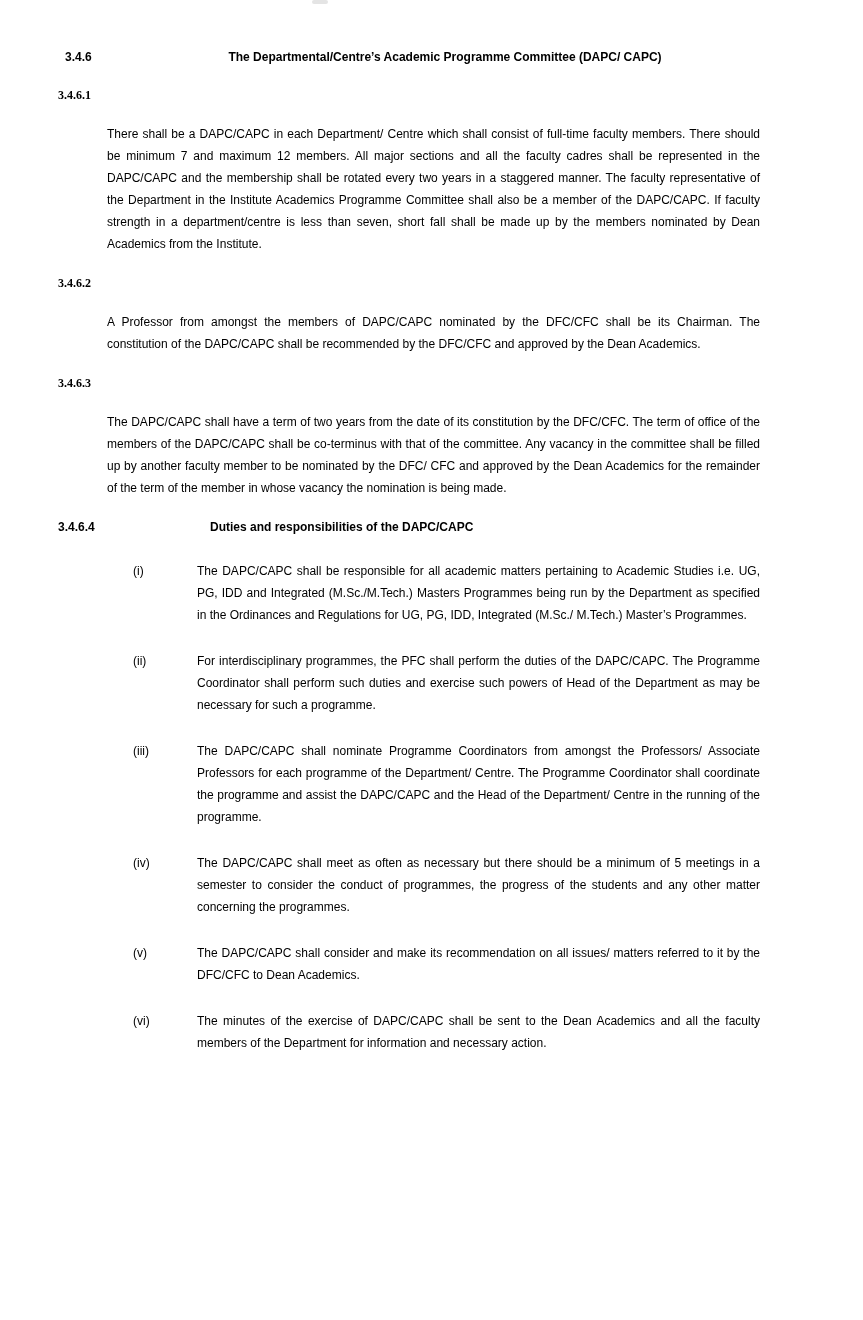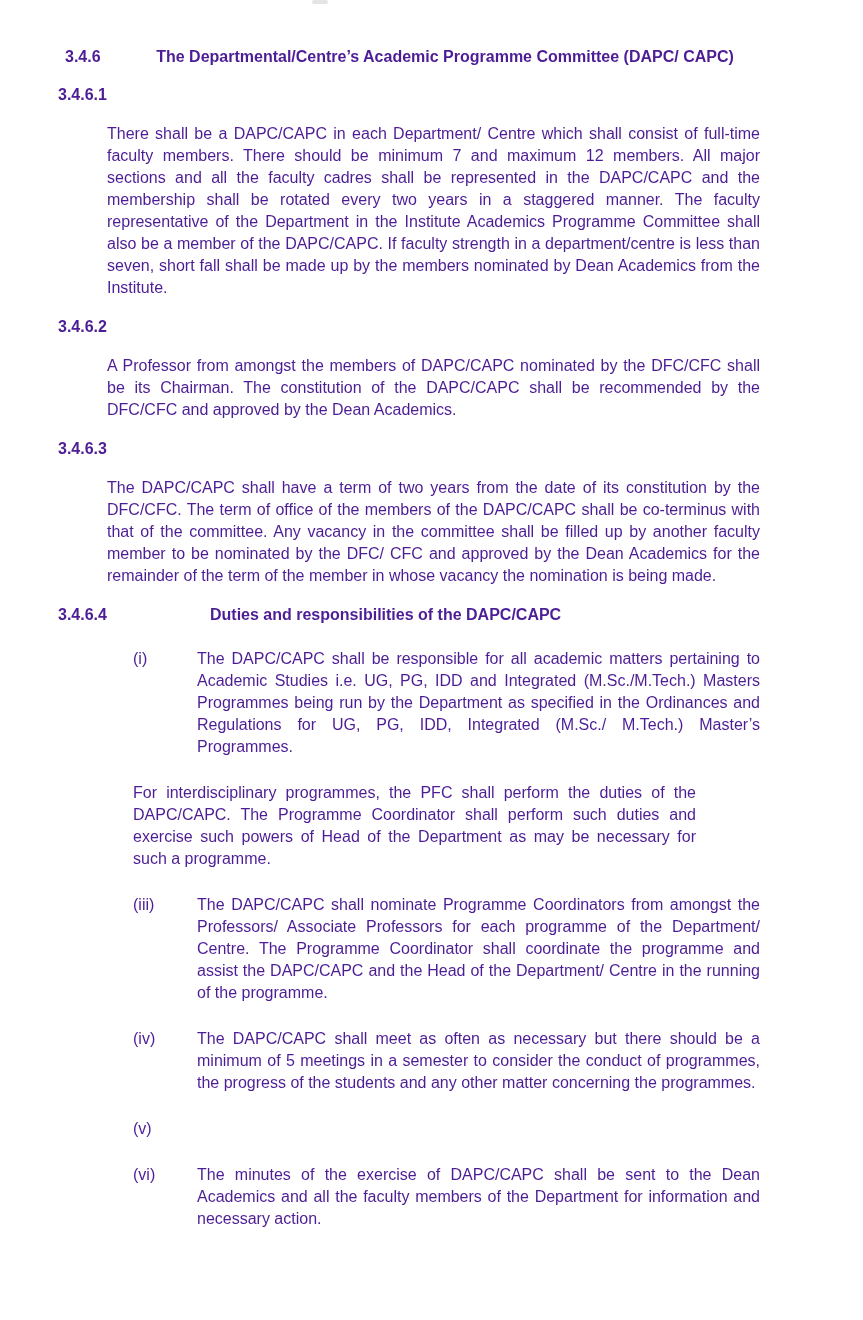--- a/index.html
+++ b/index.html
@@ -7,22 +7,22 @@
     padding: 0;
     background: #ffffff;
   }
   .page {
     position: relative;
     width: 863px;
     height: 1320px;
     background: #ffffff;
     overflow: hidden;
     font-family: "Liberation Sans", "DejaVu Sans", sans-serif;
-    color: #4c1d95;
-    font-size: 16px;
+    color: #000000;
+    font-size: 12px;
     line-height: 22px;
   }
   .scan-artifact {
     position: absolute;
     top: 0;
     left: 312px;
     width: 16px;
     height: 4px;
     background: #e4e4e4;
     border-radius: 2px;
@@ -45,20 +45,21 @@
     text-align: center;
   }
   .para {
     display: flex;
     margin-bottom: 17px;
   }
   .para .p-num {
     width: 49px;
     flex: none;
     font-weight: bold;
+    font-family: Liberation Serif, serif;
   }
   .para .p-text {
     width: 653px;
     text-align: justify;
     margin-top: 39px;
   }
   .subheading {
     display: flex;
     font-weight: bold;
     margin-bottom: 22px;
@@ -117,35 +118,37 @@
       <span class="p-num">3.4.6.4</span>
       <span class="s-title">Duties and responsibilities of the DAPC/CAPC</span>
     </div>
 
     <div class="item">
       <span class="i-marker">(i)</span>
       <div class="i-text">The DAPC/CAPC shall be responsible for all academic matters pertaining to Academic Studies i.e. UG, PG, IDD and Integrated (M.Sc./M.Tech.) Masters Programmes being run by the Department as specified in the Ordinances and Regulations for UG, PG, IDD, Integrated  (M.Sc./ M.Tech.) Master’s Programmes.</div>
     </div>
 
     <div class="item">
+      <span class="i-marker">(ii)</span>
       <div class="i-text">For interdisciplinary programmes, the PFC shall perform the duties of the DAPC/CAPC. The Programme Coordinator shall perform such duties and exercise such powers of Head of the Department as may be necessary for such a programme.</div>
     </div>
 
     <div class="item">
       <span class="i-marker">(iii)</span>
       <div class="i-text">The DAPC/CAPC shall nominate Programme Coordinators from amongst the Professors/ Associate Professors for each programme of the Department/ Centre. The Programme Coordinator shall coordinate the programme and assist the DAPC/CAPC and the Head of the Department/ Centre in the running of the programme.</div>
     </div>
 
     <div class="item">
       <span class="i-marker">(iv)</span>
       <div class="i-text">The DAPC/CAPC shall meet as often as necessary but there should be a minimum of 5 meetings in a semester to consider the conduct of programmes, the progress of the students and any other matter concerning the programmes.</div>
     </div>
 
     <div class="item">
       <span class="i-marker">(v)</span>
+      <div class="i-text">The DAPC/CAPC shall consider and make its recommendation on all issues/ matters referred to it by the DFC/CFC to Dean Academics.</div>
     </div>
 
     <div class="item">
       <span class="i-marker">(vi)</span>
       <div class="i-text">The minutes of the exercise of DAPC/CAPC shall be sent to the Dean Academics and all the faculty members of the Department for information and necessary action.</div>
     </div>
 
   </div>
 </div>
 

